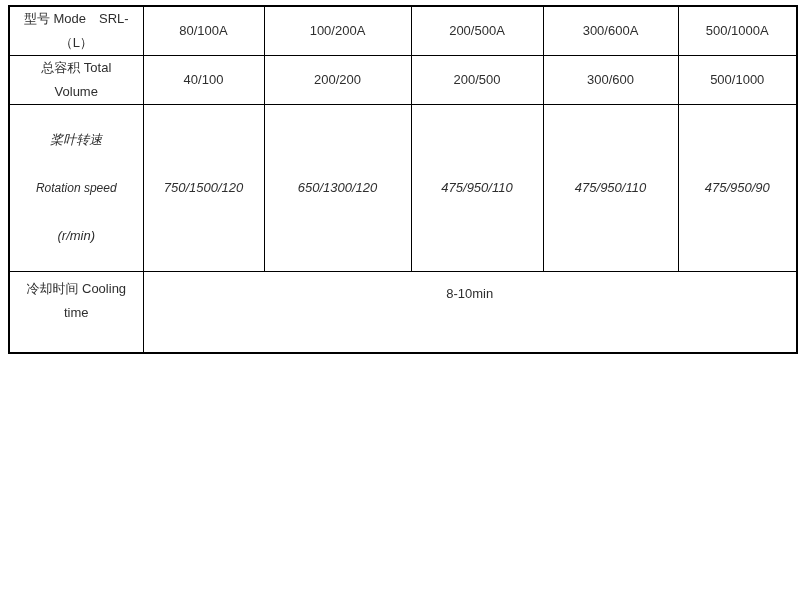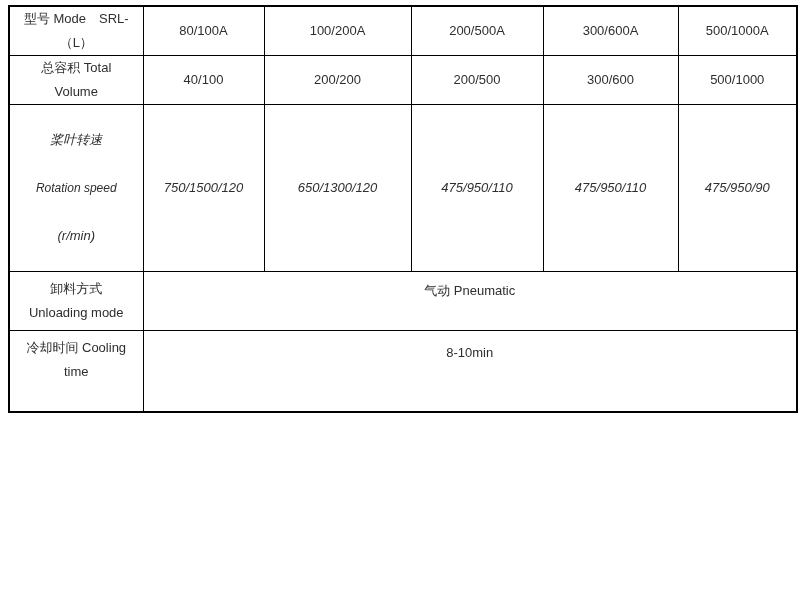--- a/index.html
+++ b/index.html
@@ -97,25 +97,20 @@
       </td>
       <td>750/1500/120</td>
       <td>650/1300/120</td>
       <td>475/950/110</td>
       <td>475/950/110</td>
       <td>475/950/90</td>
     </tr>
 
 
 
-    <tr class="r6">
-      <td>卸料方式
-Unloading mode</td>
-      <td class="span-val" colspan="5">气动 Pneumatic</td>
-    </tr>
 
 
     <tr class="r8">
       <td>冷却时间 Cooling
 time</td>
       <td class="span-val" colspan="5">8-10min</td>
     </tr>
 
   </tbody>
 </table>

